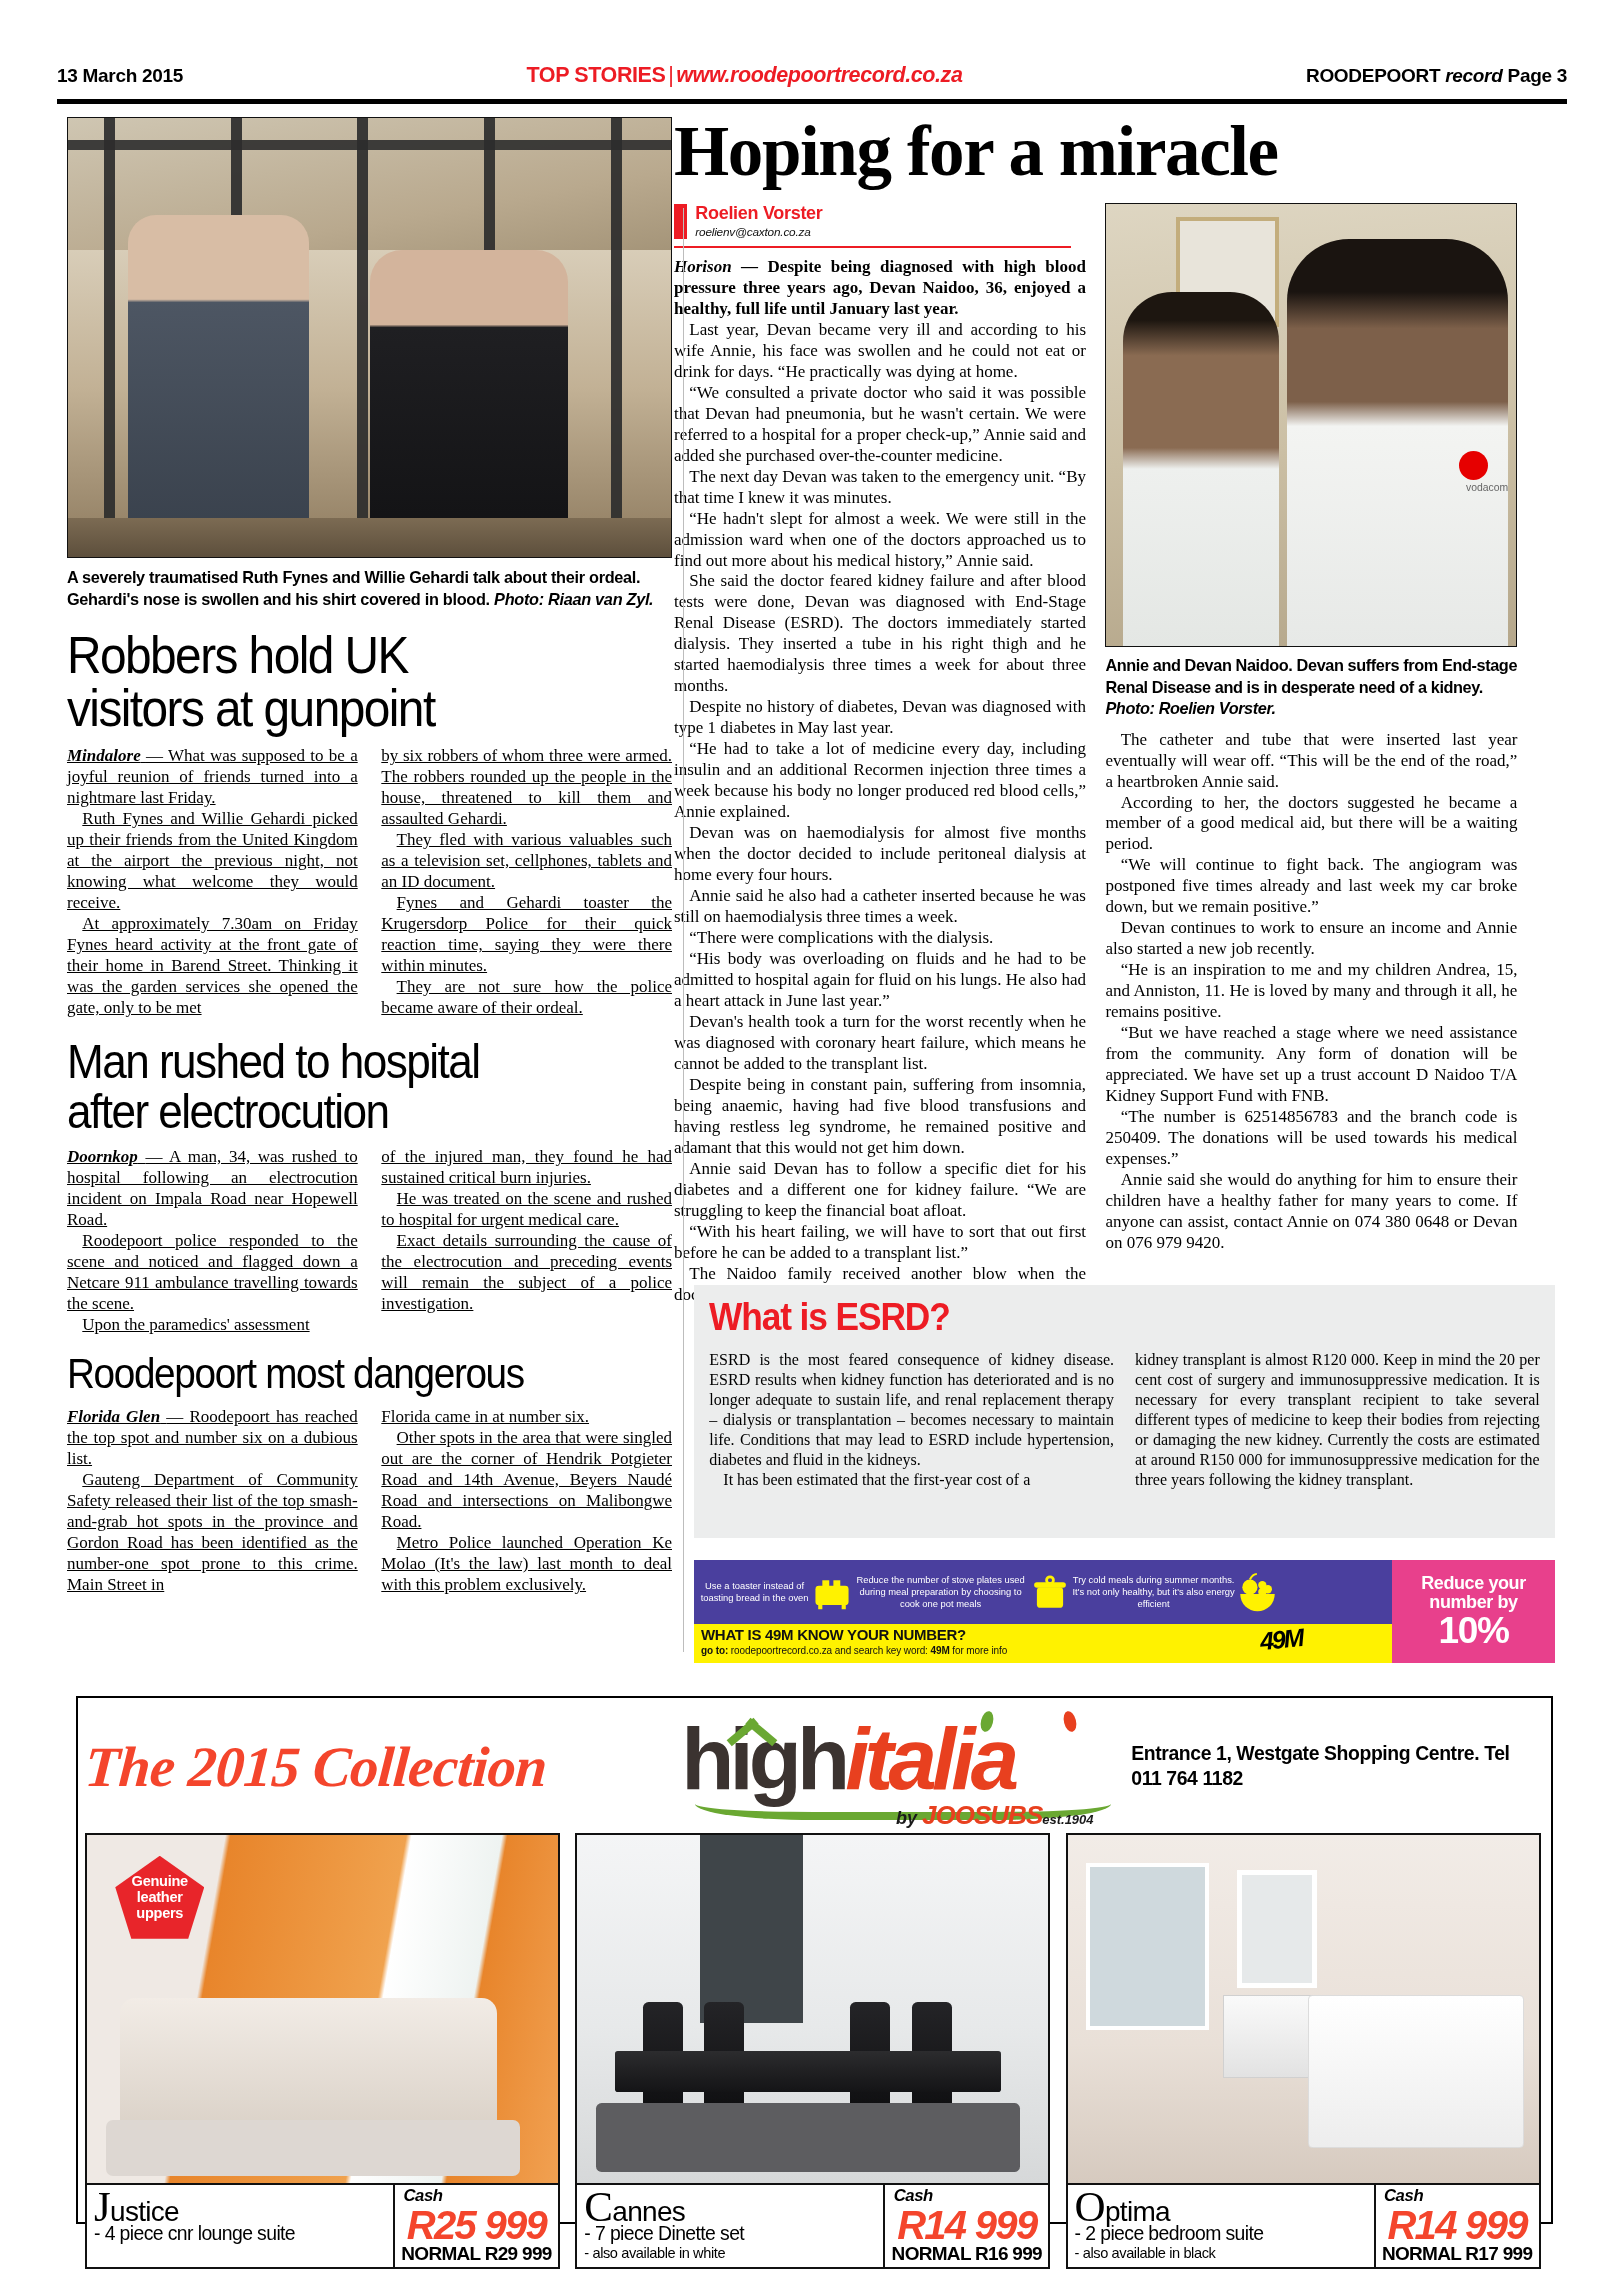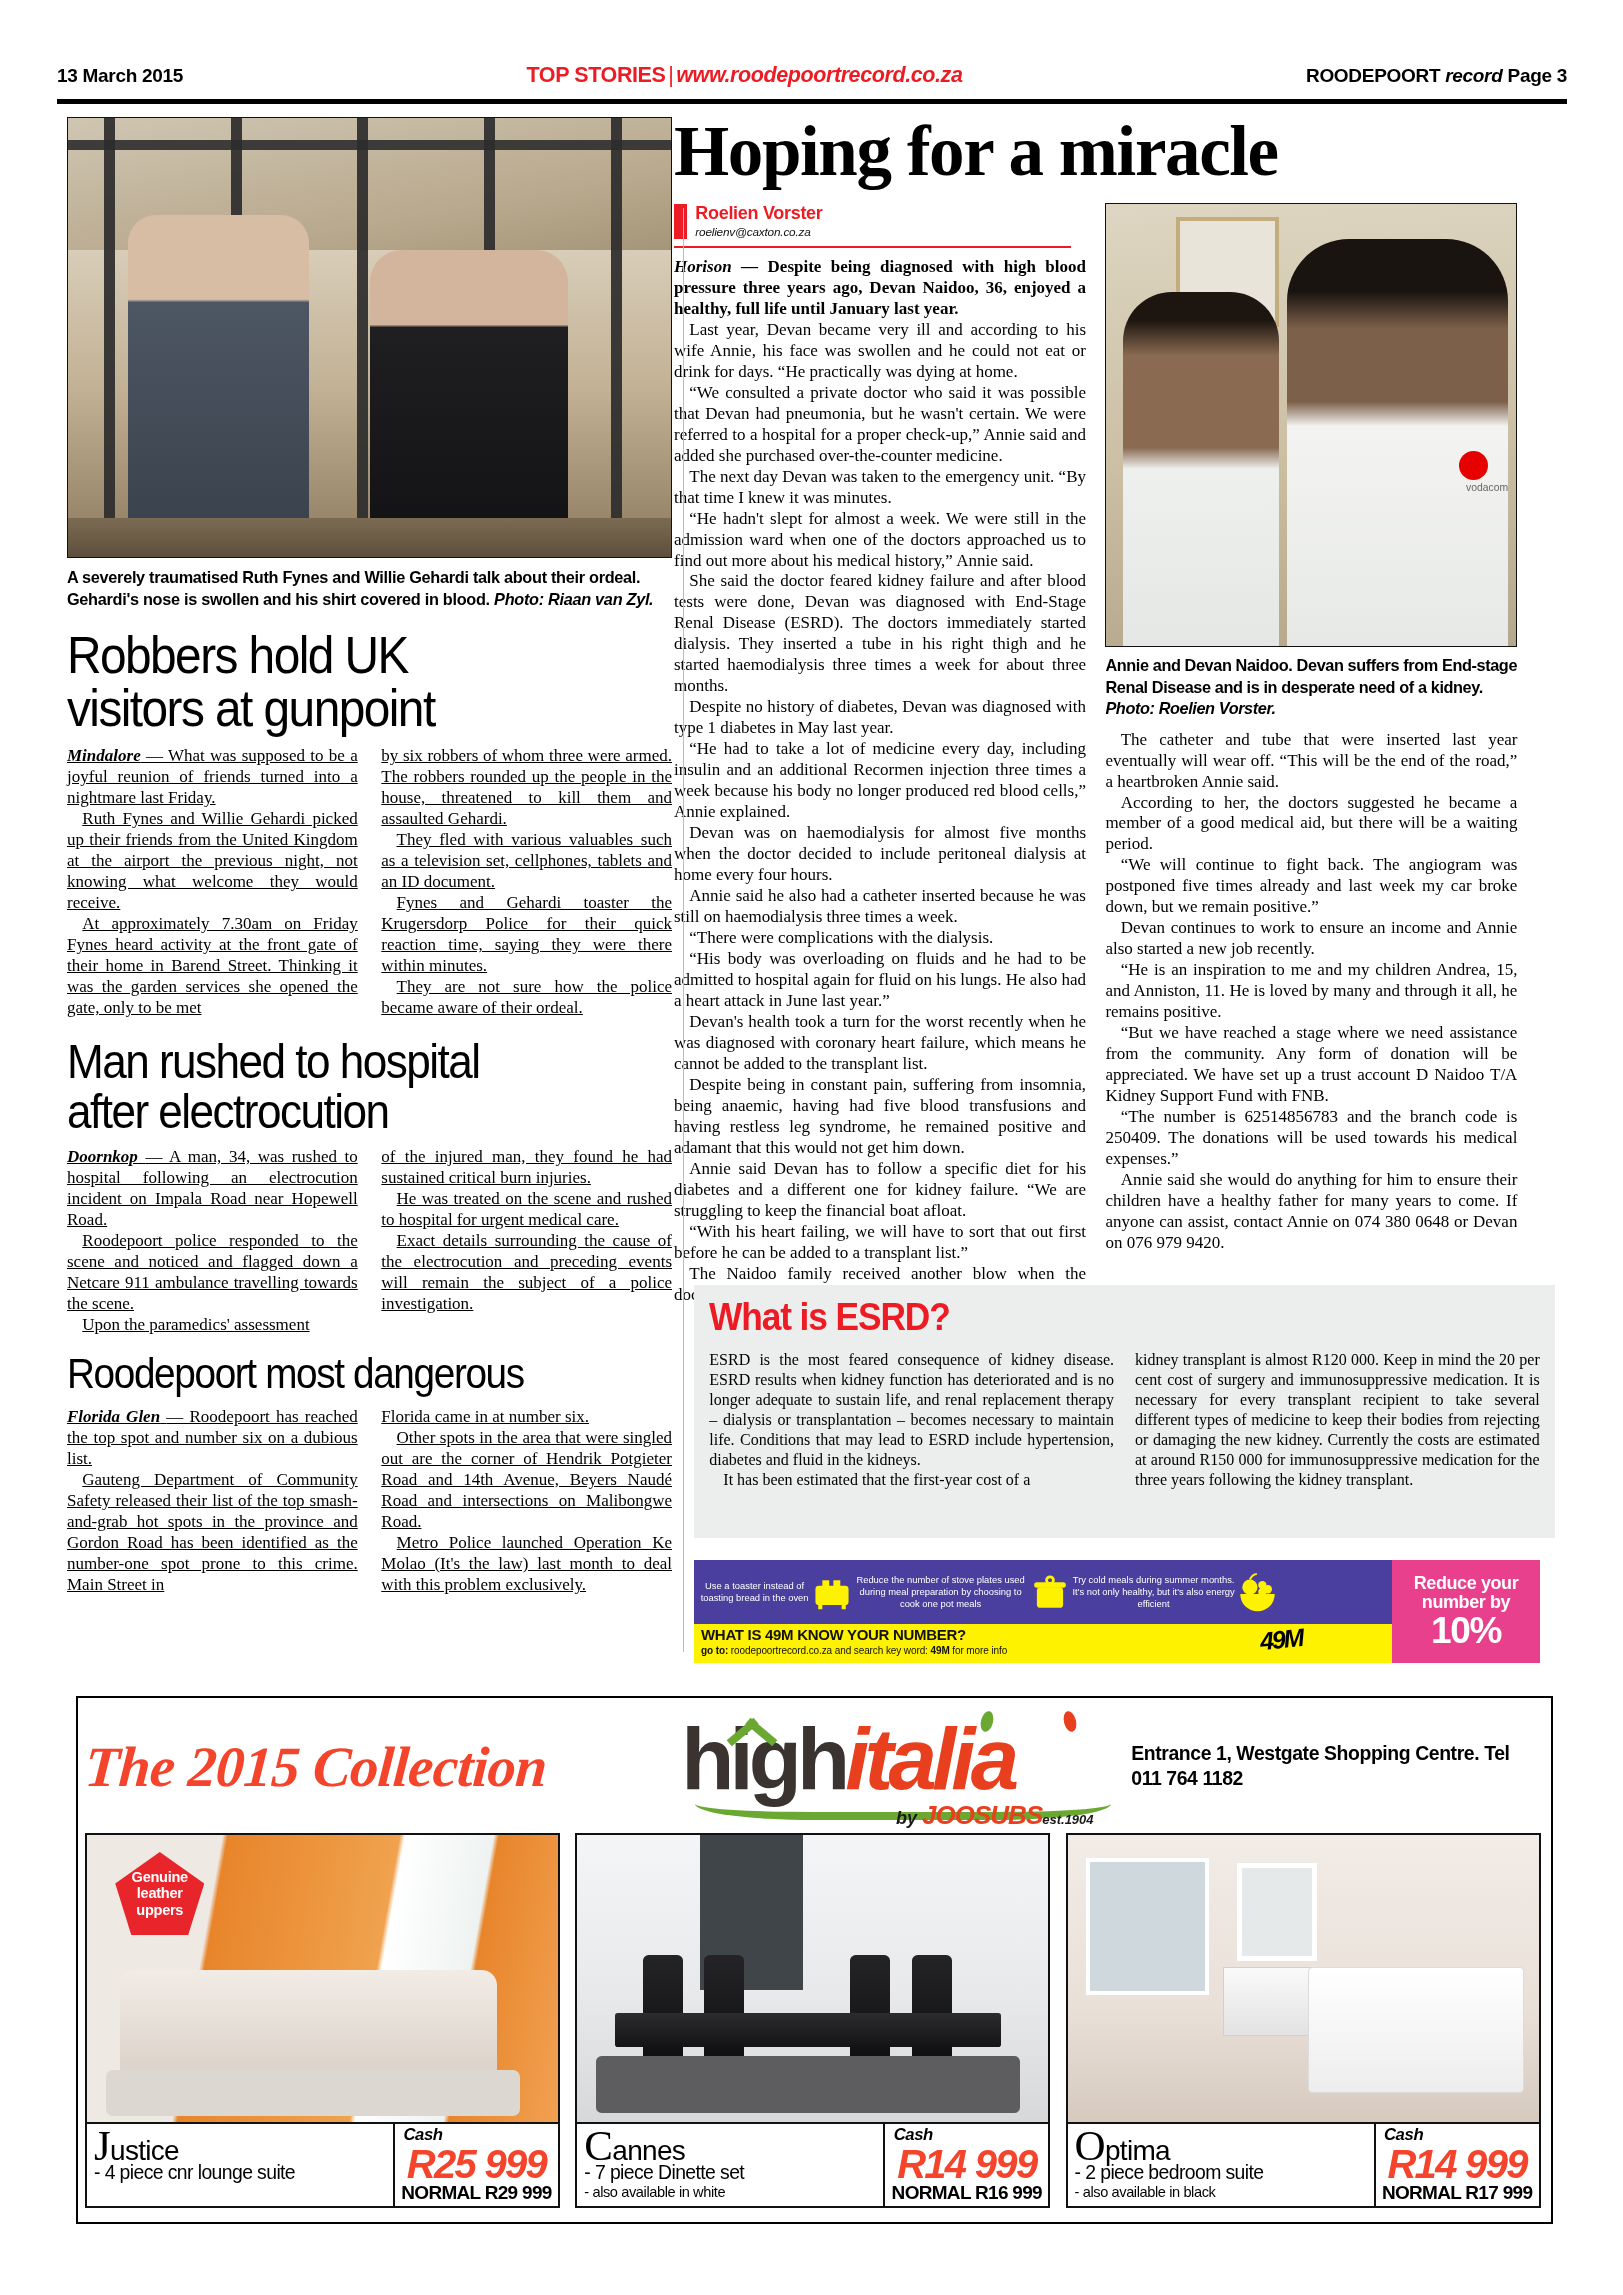--- a/index.html
+++ b/index.html
@@ -162,21 +162,21 @@
   .ad49-top { flex:1; background:#4a3f9e; display:flex; align-items:center; padding:2.8px 5.6px; }
   .ad49-tip { color:#fff; font-size:9.4px; line-height:1.28; text-align:center; }
   .ad49-ico { width:44px; display:flex; align-items:center; justify-content:center; }
   .ad49-ico svg { display:block; }
   .ad49-bot { height:39px; background:#fff200; padding:2.8px 7px 0 7px; position:relative; }
   .ad49-q { font-size:15px; font-weight:bold; color:#111; letter-spacing:-0.3px; line-height:1.1; }
   .ad49-go { font-size:10px; color:#111; letter-spacing:-0.1px; margin-top:1.4px;}
   .ad49-go b { font-weight:bold; }
   .ad49-logo { position:absolute; right:90px; top:1.4px; font-size:25px; font-weight:bold;
     font-style:italic; transform:rotate(-6deg); letter-spacing:-2.1px; }
-  .ad49-right { width:148px; background:#e8408c; color:#fff; display:flex;
+  .ad49-right { width:163px; background:#e8408c; color:#fff; display:flex;
     flex-direction:column; align-items:center; justify-content:center; text-align:center; }
   .ad49-r1 { font-size:18px; font-weight:bold; line-height:1.02; letter-spacing:-0.4px; }
   .ad49-r2 { font-size:37px; font-weight:bold; line-height:1; margin-top:0.7px; letter-spacing:-1.4px;}
 
   
   .hi-ad {
     position:absolute; left:76px; top:1696px; width:1477px; height:528px;
     border:2.1px solid #000; background:#fff; padding:5.6px 7px 7px 7px;
   }
   .hi-top { display:flex; align-items:center; height:125px; }
@@ -209,21 +209,21 @@
     font-style:italic; color:#1a1a1a; white-space:nowrap; }
   .hi-by .joo { color:#e8401f; font-size:26px; letter-spacing:-1px;}
   .hi-by .est { font-size:13px; }
   .hi-addr {
     font-family:"Liberation Sans", sans-serif; font-weight:bold; font-size:19.4px;
     line-height:1.3; letter-spacing:-0.4px; margin-left:9.7px;
   }
 
   .hi-products { display:flex; gap:15.3px; margin-top:4.2px; }
   .prod { width:475px; border:2.1px solid #111; background:#fff; }
-  .prod-img { height:287px; position:relative; overflow:hidden; }
+  .prod-img { height:348px; position:relative; overflow:hidden; }
 
   .img1 { background:linear-gradient(100deg,#efe9e4 0%, #efe9e4 26%, #e8852b 27%, #f0a24e 60%, #ffffff 61%, #eef3f1 78%, #e8852b 79%, #f1a152 100%); }
   .img1 .sofa { position:absolute; left:7%; bottom:13%; width:80%; height:40%;
     background:linear-gradient(180deg,#f2ece6,#d9d0c6); border-radius:15.3px; }
   .img1 .rug { position:absolute; left:4%; bottom:2%; width:88%; height:16%;
     background:#ddd7d2; border-radius:7px; }
   .badge {
     position:absolute; left:6%; top:6%; width:89px; height:83px; background:#e8252a;
     clip-path: polygon(50% 0%, 100% 38%, 82% 100%, 18% 100%, 0% 38%);
     color:#fff; font-family:"Liberation Sans", sans-serif; font-weight:bold;

